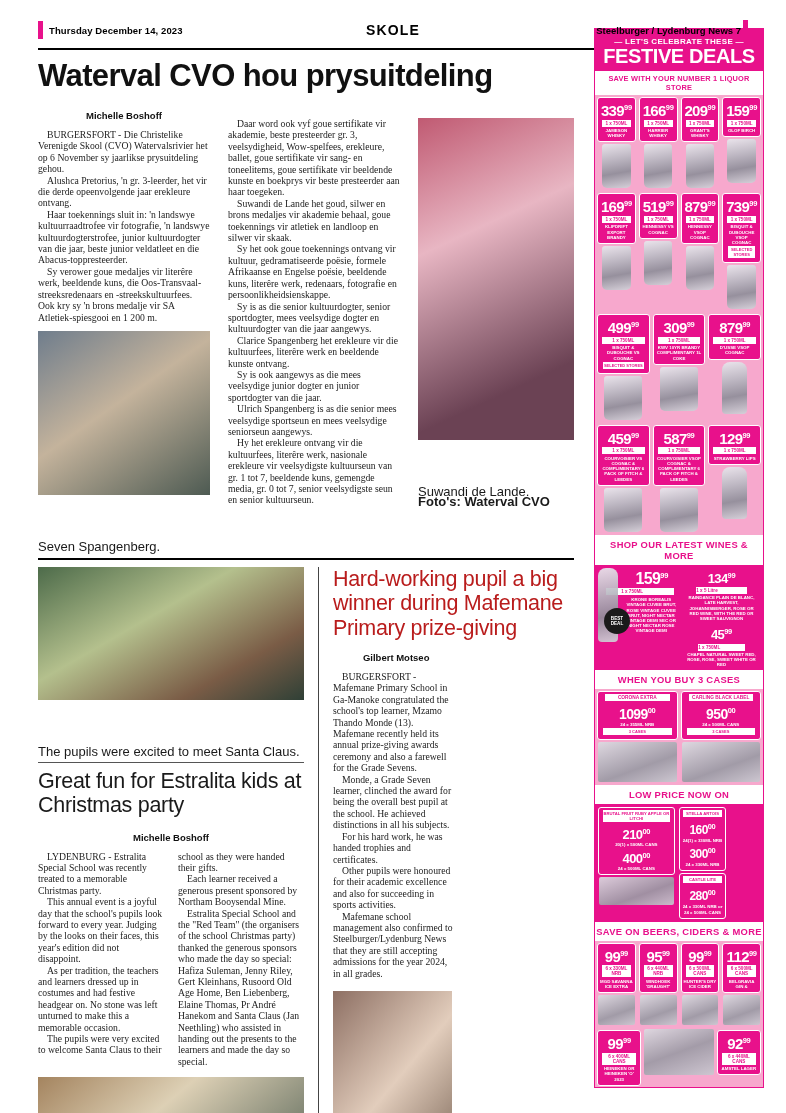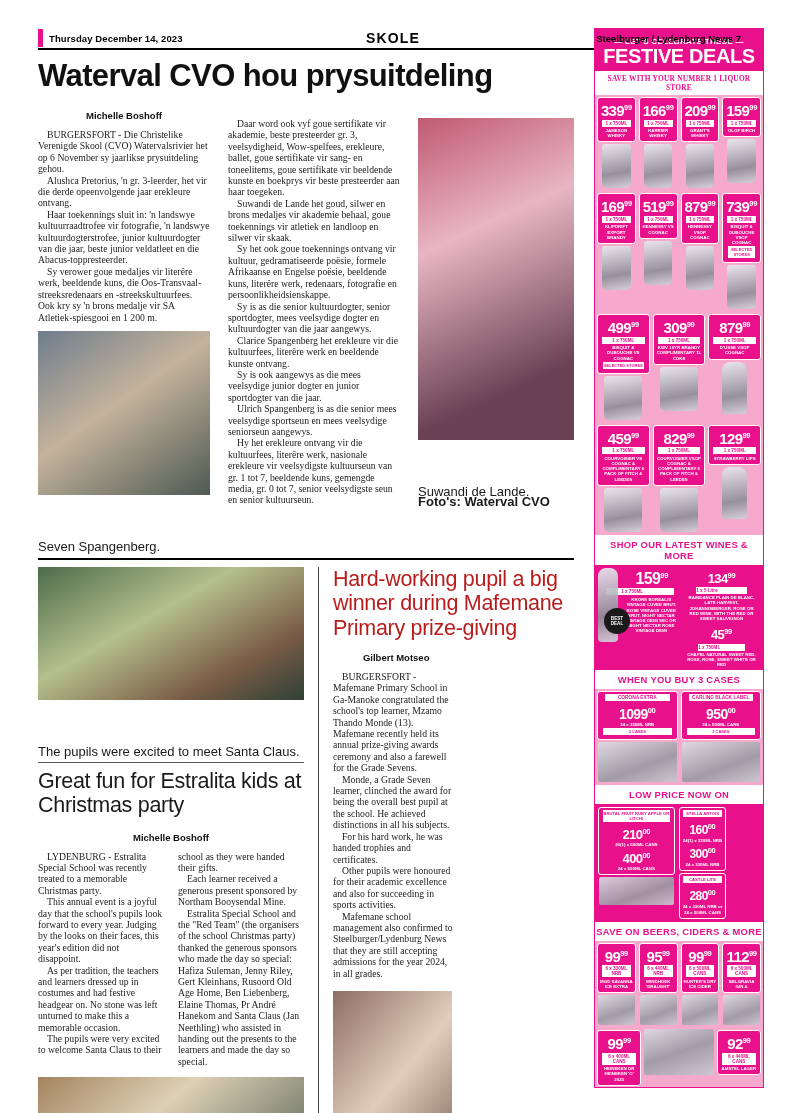--- a/index.html
+++ b/index.html
@@ -6,21 +6,21 @@
   html, body {
     width: 786px; height: 1113px;
     background: #ffffff;
     font-family: "Liberation Serif", serif;
     overflow: hidden;
   }
   .page { position: relative; width: 786px; height: 1113px; background:#fff; }
 
   
   .masthead {
-    position:absolute; left:38px; top:28px; width:710px; height:20px;
+    position:absolute; left:38px; top:20px; width:710px; height:20px;
     display:flex; align-items:center;
   }
   .mh-bar { width:5px; height:18px; background:#e8118b; margin-right:6px; }
   .mh-date { font-family:"Liberation Sans",sans-serif; font-size:9.5px; font-weight:700; color:#000; letter-spacing:.1px;}
   .mh-center {
     position:absolute; left:0; right:0; text-align:center;
     font-family:"Liberation Sans",sans-serif; font-size:14px; font-weight:700; letter-spacing:1.2px; color:#000;
   }
   .mh-right {
     margin-left:auto; font-family:"Liberation Sans",sans-serif; font-size:9.5px; font-weight:700; color:#000;
@@ -74,21 +74,21 @@
     background:#e8118b; color:#fff; text-align:center;
     font-family:"Liberation Sans",sans-serif; font-weight:700;
   }
   .ad-celebrate {
     font-size:8px; letter-spacing:.3px; padding:4px 0 0 0; color:#fff;
   }
   .ad-festive {
     font-size:20px; letter-spacing:-.4px; padding:0 0 4px 0; color:#fff; line-height:21px;
   }
   .ad-sub {
-    color:#e8118b; background:#fff; font-family:Liberation Serif, serif;
+    color:#e8118b; background:#fff; font-family:Liberation Sans, sans-serif;
     font-weight:700; font-size:7.4px; text-align:center; letter-spacing:.2px; padding:3px 0;
   }
   .ad-sec-title {
     color:#e8118b; background:#fff; font-family:"Liberation Sans",sans-serif;
     font-weight:700; font-size:9.4px; text-align:center; letter-spacing:.3px; padding:4px 0;
   }
   .grid4 { display:grid; grid-template-columns:repeat(4,1fr); gap:1px; padding:1px; }
   .grid3 { display:grid; grid-template-columns:repeat(3,1fr); gap:1px; padding:1px; }
   .grid2 { display:grid; grid-template-columns:repeat(2,1fr); gap:1px; padding:1px; }
   .cell { background:#f7a8cd; position:relative; padding-bottom:2px; }
@@ -359,21 +359,21 @@
       <div class="cell">
         <div class="tag">
           <div class="price"><span>459</span><sup>99</sup></div>
           <div class="size">1 x 750ML</div>
           <div class="desc">COURVOISIER VS COGNAC &amp; COMPLIMENTARY 6 PACK OF FITCH &amp; LEEDES</div>
         </div>
         <div class="bottle"></div>
       </div>
       <div class="cell">
         <div class="tag">
-          <div class="price"><span>829</span><sup>99</sup></div>
+          <div class="price"><span>587</span><sup>99</sup></div>
           <div class="size">1 x 750ML</div>
           <div class="desc">COURVOISIER VSOP COGNAC &amp; COMPLIMENTARY 6 PACK OF FITCH &amp; LEEDES</div>
         </div>
         <div class="bottle"></div>
       </div>
       <div class="cell">
         <div class="tag">
           <div class="price"><span>129</span><sup>99</sup></div>
           <div class="size">1 x 750ML</div>
           <div class="desc">STRAWBERRY LIPS</div>

